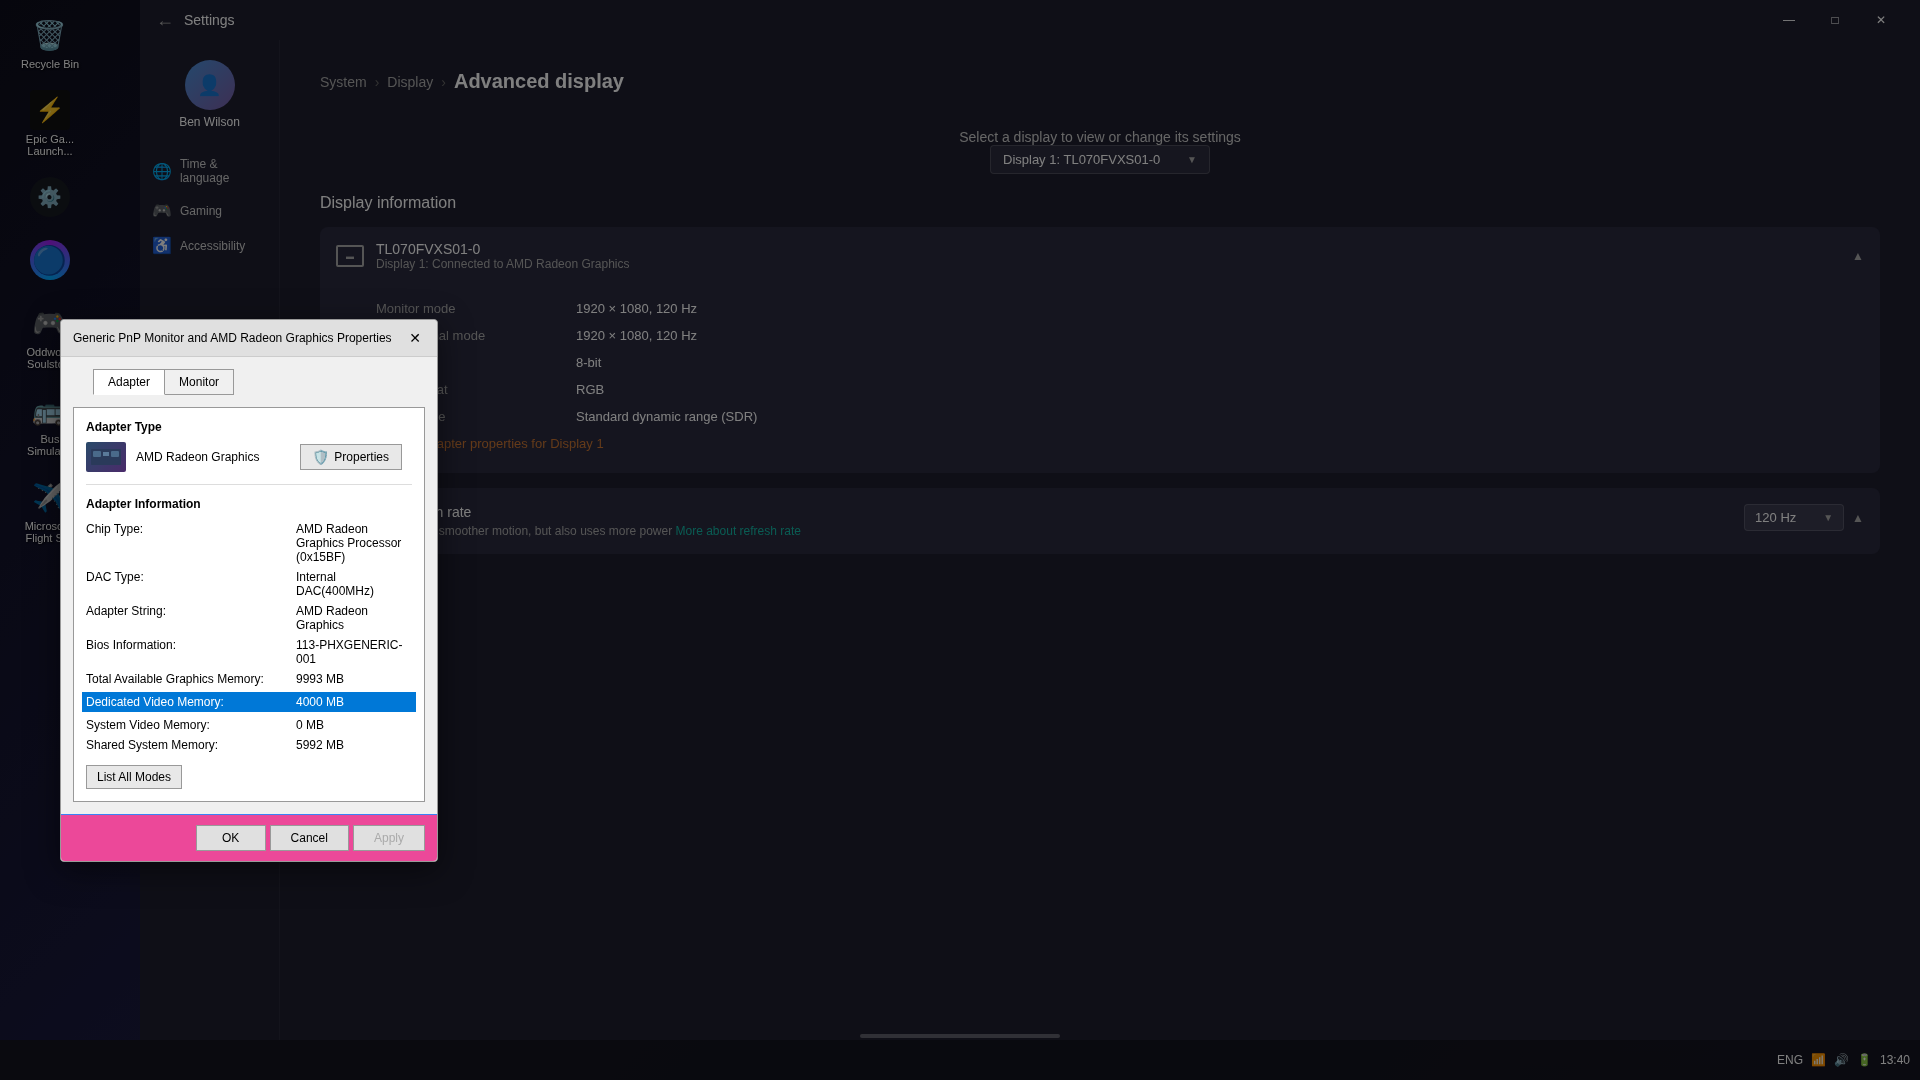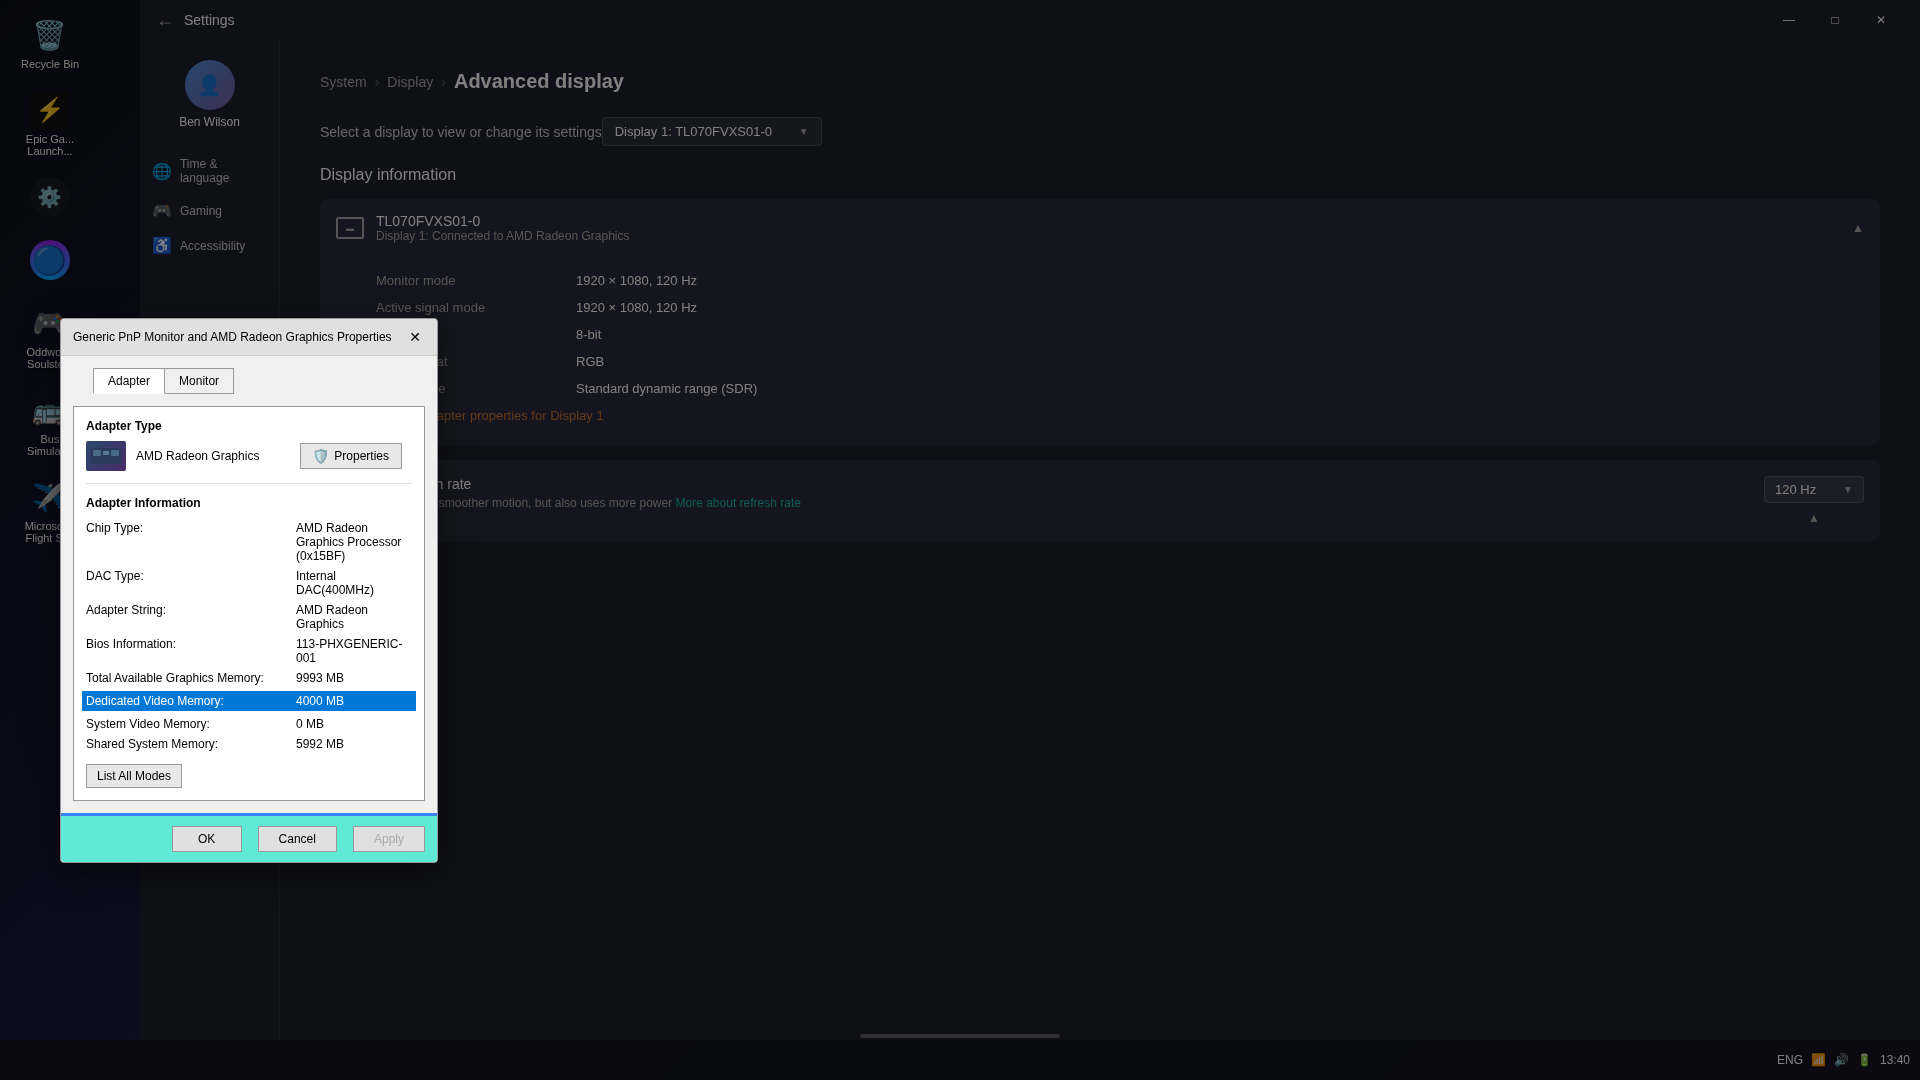--- a/index.html
+++ b/index.html
@@ -188,34 +188,35 @@
       overflow-y: auto;
       padding: 30px 40px;
       background: #1e1e2e;
     }
     .breadcrumb {
       display: flex;
       align-items: center;
       gap: 8px;
       color: #aaaaaa;
       font-size: 14px;
-      margin-bottom: 24px;
+      margin-bottom: 36px;
     }
     .breadcrumb .current {
       color: #ffffff;
       font-weight: 600;
       font-size: 20px;
     }
     .breadcrumb .sep { color: #666; }
 
     .display-selector {
       display: flex;
       align-items: center;
-      justify-content: flex-start;
+      justify-content: center;
       margin-bottom: 20px;
+      flex-direction: column;
     }
     .display-selector-label {
       color: #cccccc;
       font-size: 14px;
     }
     .display-dropdown {
       background: #2d2d3e;
       border: 1px solid rgba(255,255,255,0.15);
       color: #ffffff;
       padding: 6px 12px;
@@ -289,21 +290,20 @@
       align-items: flex-start;
       justify-content: space-between;
     }
     .refresh-title { color: #ffffff; font-size: 14px; font-weight: 500; }
     .refresh-desc { color: #aaaaaa; font-size: 12px; margin-top: 4px; }
     .refresh-link { color: #14b8a6; cursor: pointer; }
     .refresh-control {
       display: flex;
       align-items: center;
       gap: 8px;
-      flex-direction: column;
     }
     .refresh-dropdown {
       background: #3a3a4e;
       border: 1px solid rgba(255,255,255,0.15);
       color: #ffffff;
       padding: 5px 10px;
       border-radius: 4px;
       font-size: 13px;
       display: flex;
       align-items: center;
@@ -452,24 +452,24 @@
       padding: 4px 10px;
       font-size: 12px;
       background: #e8e8e8;
       border: 1px solid #999;
       cursor: pointer;
       margin-top: 10px;
     }
     .modal-footer {
       display: flex;
       justify-content: flex-end;
-      gap: 16px;
+      gap: 4px;
       padding: 10px 12px;
-      background: #5eead4;
-      border-top: 3px solid #3b82f6;
+      background: #ec4899;
+      border-top: 1px solid #3b82f6;
       border-radius: 0 0 4px 4px;
     }
     .modal-btn {
       padding: 5px 20px;
       font-size: 12px;
       background: #e0e0e0;
       border: 1px solid #999;
       cursor: pointer;
       min-width: 70px;
     }

